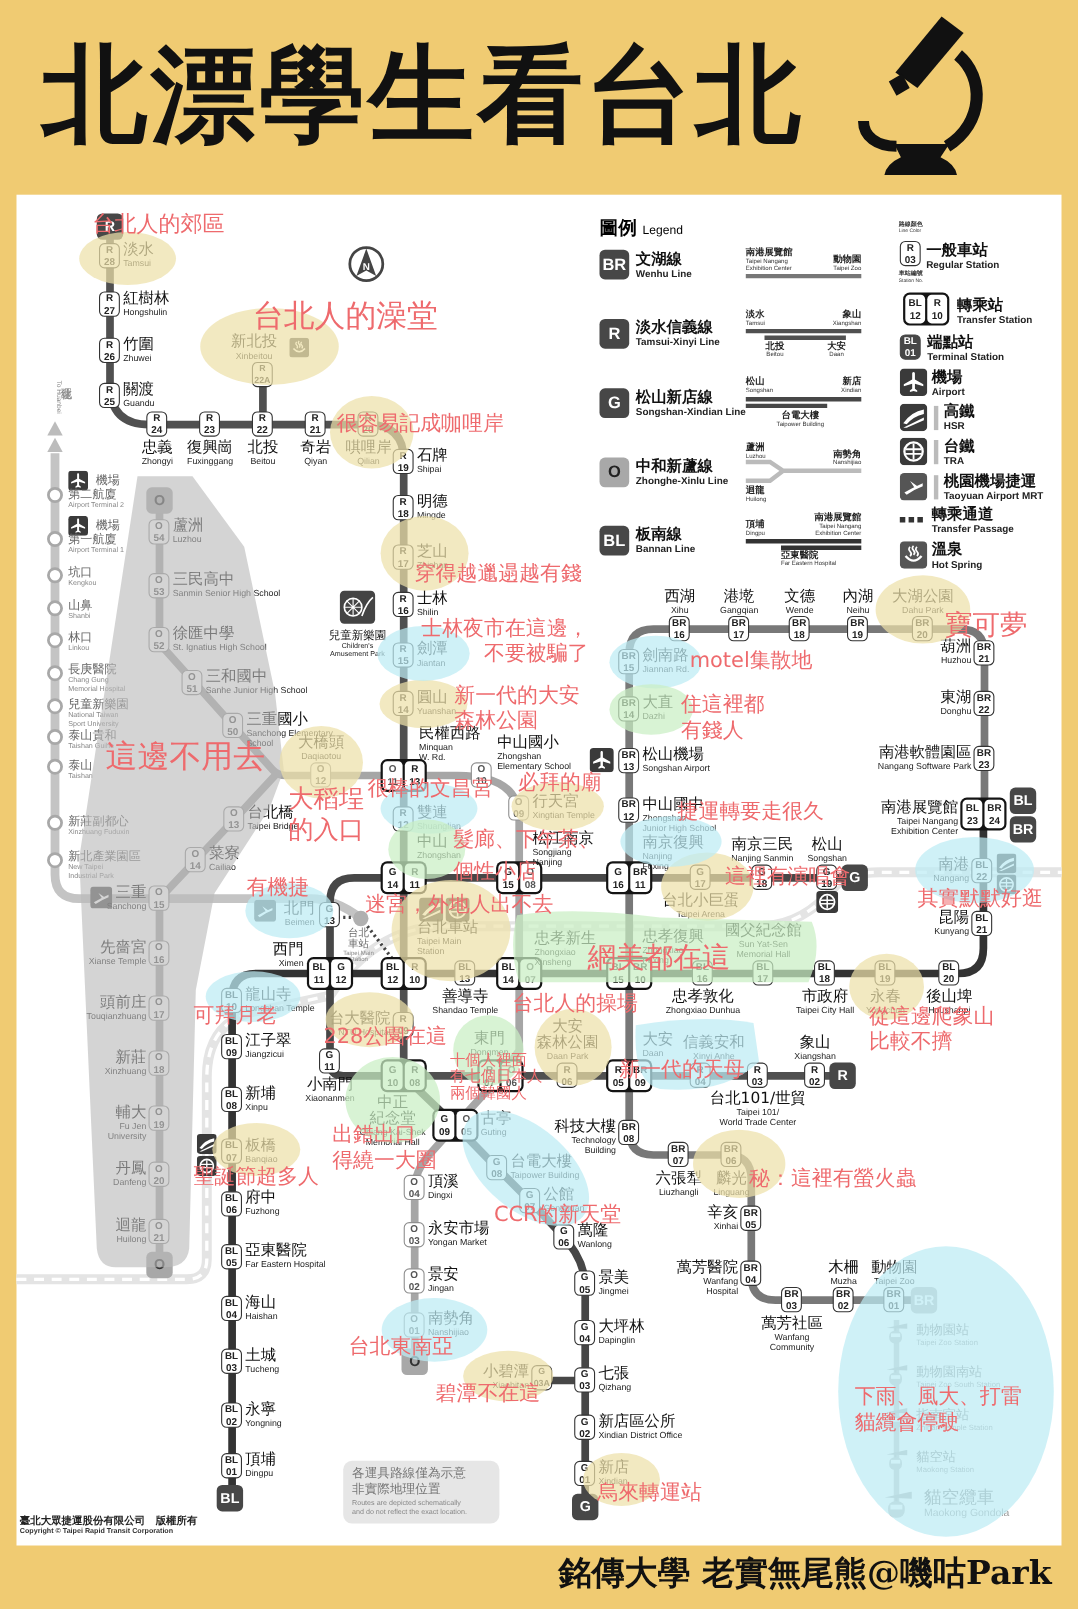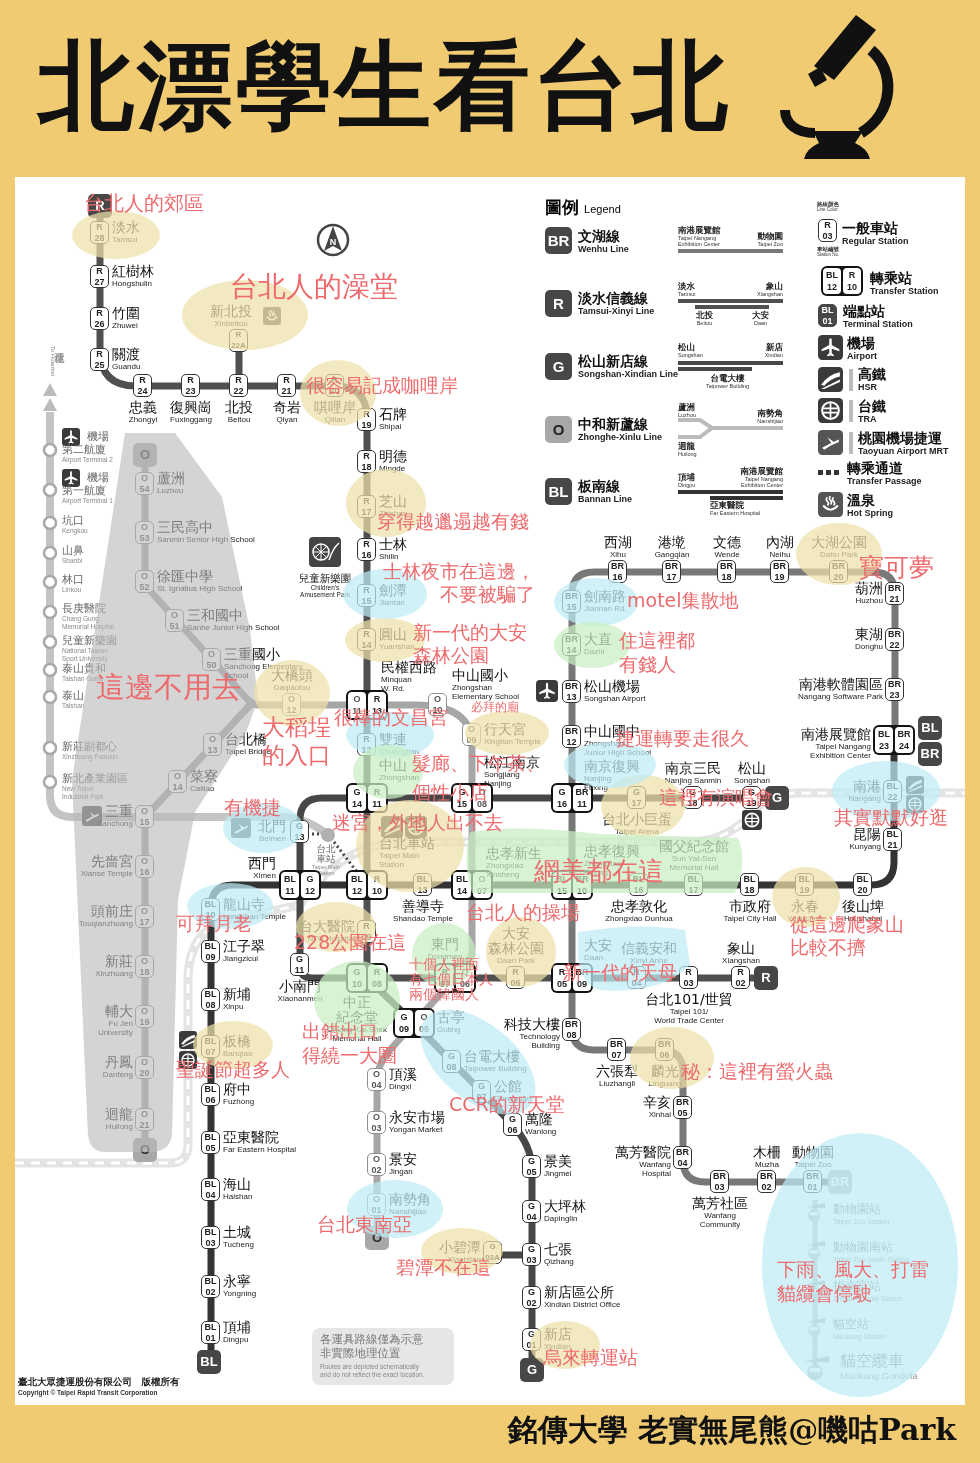--- a/index.html
+++ b/index.html
@@ -1449,21 +1449,21 @@
 <div class="ann" style="left:306px;top:374px;font-size:19px">很容易記成咖哩岸</div>
 <div class="ann" style="left:377px;top:510px;font-size:19px">穿得越邋遢越有錢</div>
 <div class="ann" style="left:383px;top:560px;font-size:19px;text-align:right">士林夜市在這邊，
 不要被騙了</div>
 <div class="ann" style="left:413px;top:621px;font-size:19px;text-align:left">新一代的大安
 森林公園</div>
 <div class="ann" style="left:96px;top:670px;font-size:29px">這邊不用去</div>
 <div class="ann" style="left:262px;top:714px;font-size:23px">大稻埕
 的入口</div>
 <div class="ann" style="left:334px;top:706px;font-size:19px">很棒的文昌宮</div>
-<div class="ann" style="left:471px;top:700px;font-size:12px">必拜的廟</div>
+<div class="ann" style="left:471px;top:700px;font-size:19px">必拜的廟</div>
 <div class="ann" style="left:412px;top:749px;font-size:19px;line-height:29px">髮廊、下午茶、
 個性小店</div>
 <div class="ann" style="left:332px;top:811px;font-size:19px">迷宮，外地人出不去</div>
 <div class="ann" style="left:224px;top:796px;font-size:19px">有機捷</div>
 <div class="ann" style="left:534px;top:856px;font-size:26px">網美都在這</div>
 <div class="ann" style="left:466px;top:901px;font-size:19px">台北人的操場</div>
 <div class="ann" style="left:176px;top:912px;font-size:19px">可拜月老</div>
 <div class="ann" style="left:294px;top:931px;font-size:19px">228公園在這</div>
 <div class="ann" style="left:409px;top:957px;font-size:14px;line-height:15px">十個人裡面
 有七個日本人

